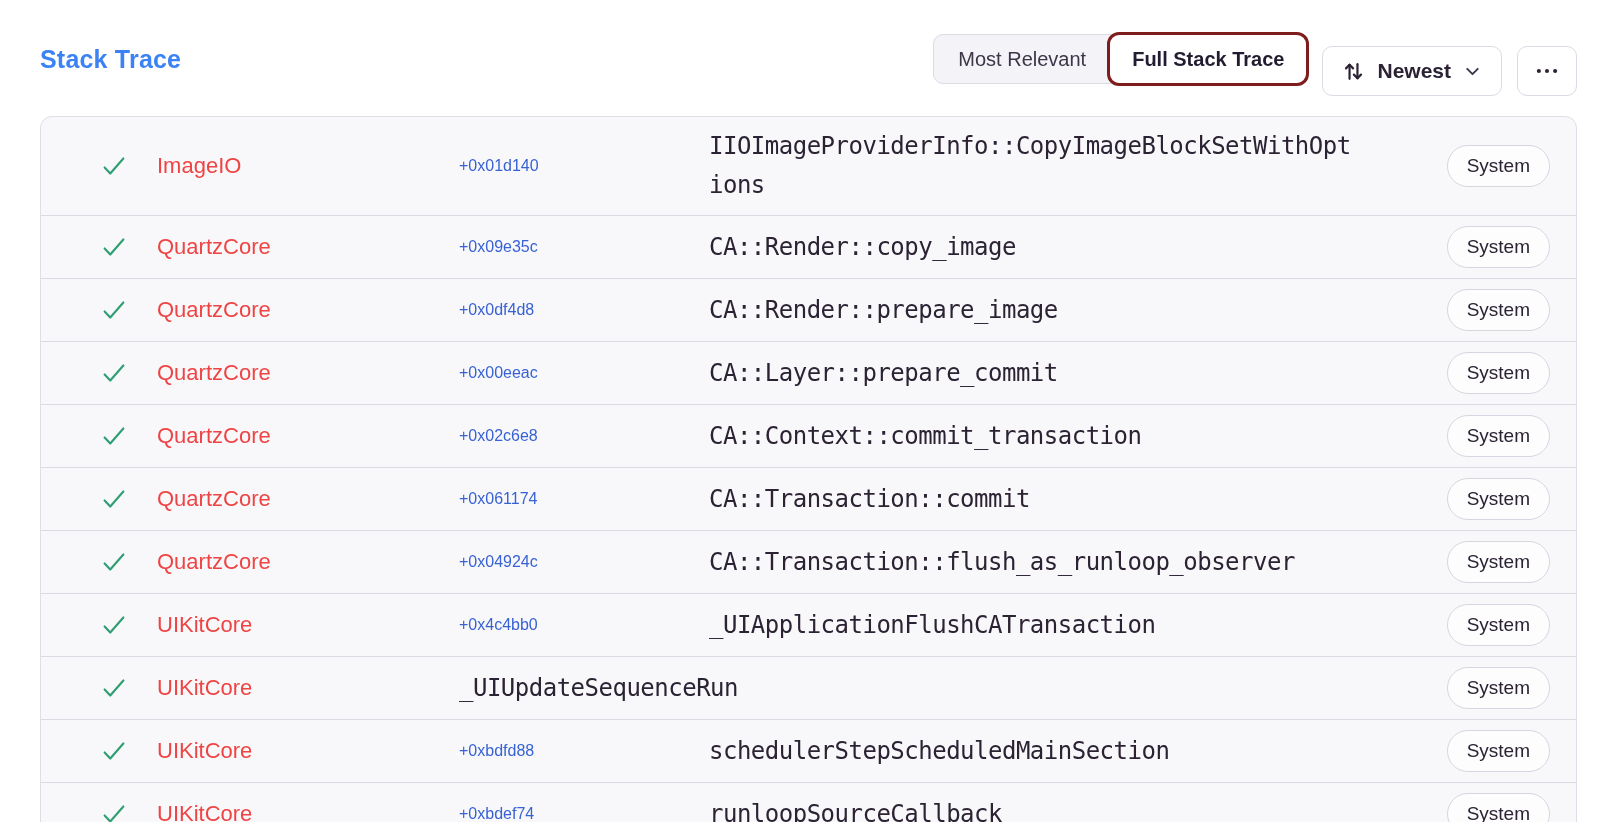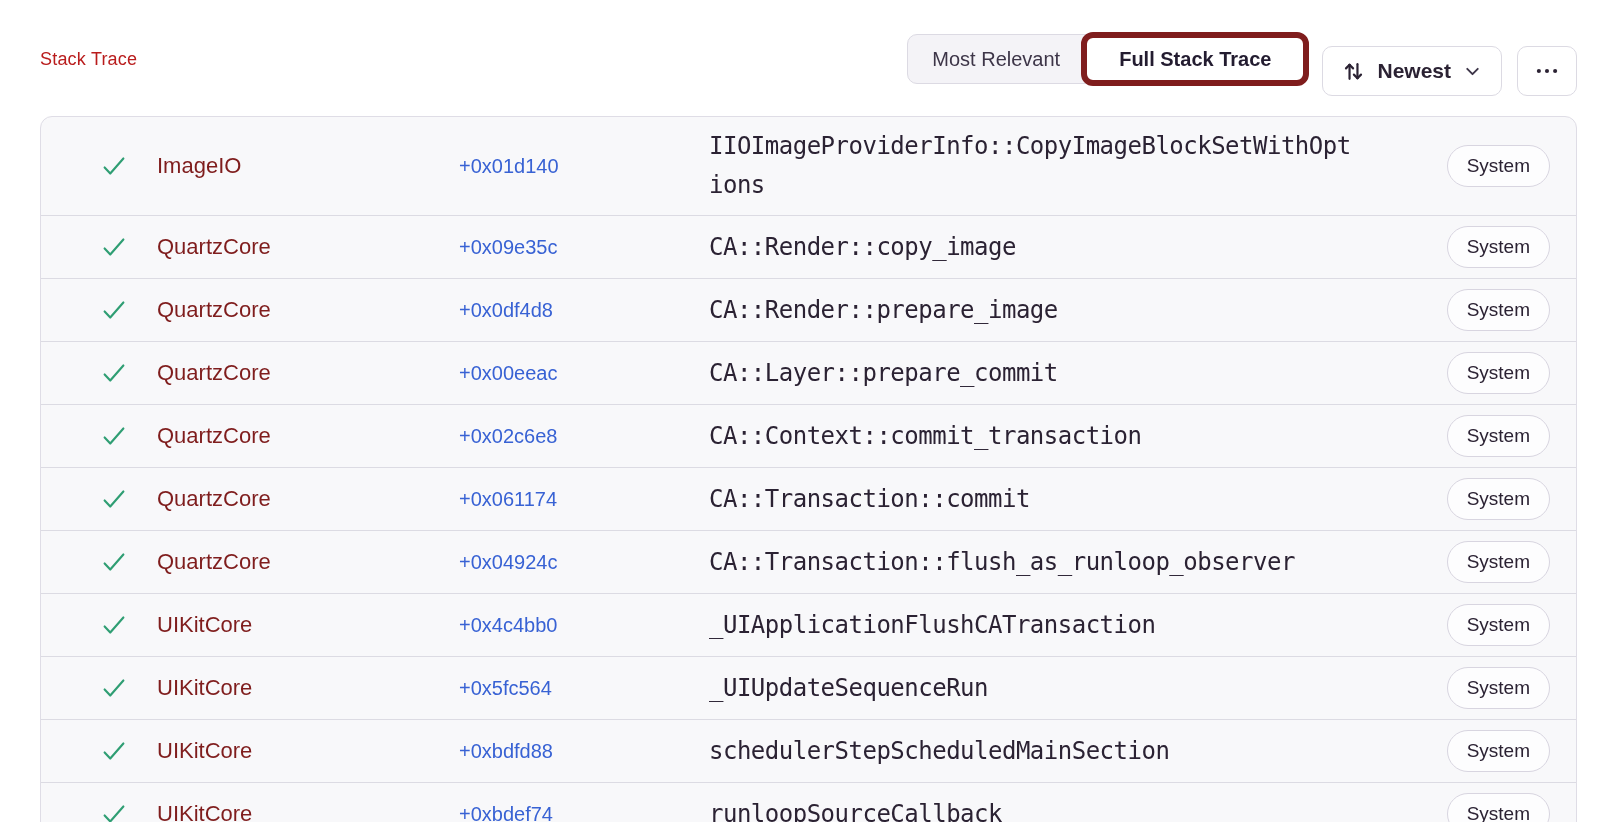--- a/index.html
+++ b/index.html
@@ -7,36 +7,36 @@
   .page {
     position:relative; width:1614px; height:822px; overflow:hidden;
     background:#ffffff; font-family:"Liberation Sans", sans-serif; color:#2b2233;
   }
   
   .toolbar {
     display:flex; justify-content:space-between; align-items:center;
     padding:22px 37px 0 40px;
   }
   .page-title {
-    font-size:18px; font-weight:400; color:#b91c1c; letter-spacing:.2px;
+    font-size:25px; font-weight:700; color:#3b82f6; letter-spacing:.2px;
   }
   .controls { display:flex; align-items:center; gap:15px; }
   .seg-group {
     display:flex; align-items:stretch; height:50px;
     background:#f4f3f7; border:1px solid #dcdae3; border-radius:10px;
   }
   .seg-btn {
     display:flex; align-items:center; padding:0 24px;
     font-size:20px; font-weight:500; color:#3d3548;
     background:transparent; border:none; cursor:pointer;
     font-family:Liberation Sans, sans-serif; white-space:nowrap;
   }
   .seg-btn.active {
-    background:#ffffff; border:6px solid #7f1d1d; border-radius:12px;
-    margin:-3px; font-weight:700; color:#231c30; padding:0 32px;
+    background:#ffffff; border:3px solid #7f1d1d; border-radius:12px;
+    margin:-3px; font-weight:700; color:#231c30; padding:0 22px;
   }
   .btn {
     display:flex; align-items:center; gap:11px; height:50px;
     background:#ffffff; border:1px solid #dcdae3; border-radius:10px;
     padding:0 18px; font-size:21px; font-weight:700; color:#2b2233;
     cursor:pointer; font-family:"Liberation Sans", sans-serif; white-space:nowrap;margin-top:24px;
   }
   .btn .icon { display:flex; align-items:center; }
   .btn-more { width:60px; justify-content:center; padding:0; }
   
@@ -44,23 +44,23 @@
     margin:20px 37px 0 40px;
     background:#f8f8fa; border:1px solid #dfdde6; border-radius:12px;
     overflow:hidden; min-height:740px;
   }
   .row {
     display:flex; align-items:center;
     min-height:62px; padding:10px 26px 10px 30px;
     border-bottom:1px solid #dcdbe3; cursor:pointer;
   }
   .cell-check { width:86px; display:flex; align-items:center; padding-left:28px; flex:none; }
-  .cell-module { width:302px; flex:none; font-size:22px; color:#7f1d1d; }
+  .cell-module { width:302px; flex:none; font-size:22px; color:#ef4444; }
   .cell-address {
-    width:250px; flex:none; font-size:20px; color:#3862d4; text-decoration:none;
+    width:250px; flex:none; font-size:16px; color:#3862d4; text-decoration:none;
   }
   .cell-function {
     width:652px; flex:none;
     font-family:"DejaVu Sans Mono", monospace;
     font-size:24px; line-height:39px; color:#2b2233;
     word-break:break-all; letter-spacing:-.5px;
   }
   .cell-badge {
     margin-left:auto; flex:none;
     display:flex; align-items:center; height:42px; padding:8px 19px;
@@ -212,21 +212,20 @@
     <span class="cell-badge">System</span>
   </div>
 
   <div class="row">
     <span class="cell-check">
       <svg width="30" height="30" viewBox="0 0 24 24" fill="none" stroke="#2f9e73" stroke-width="1.7" stroke-linecap="round" stroke-linejoin="round">
         <path d="M4.5 13.2 9 18 19.5 6"></path>
       </svg>
     </span>
     <span class="cell-module">UIKitCore</span>
-    <a class="cell-address" href="#">+0x5fc564</a>
     <span class="cell-function">_UIUpdateSequenceRun</span>
     <span class="cell-badge">System</span>
   </div>
 
   <div class="row">
     <span class="cell-check">
       <svg width="30" height="30" viewBox="0 0 24 24" fill="none" stroke="#2f9e73" stroke-width="1.7" stroke-linecap="round" stroke-linejoin="round">
         <path d="M4.5 13.2 9 18 19.5 6"></path>
       </svg>
     </span>

